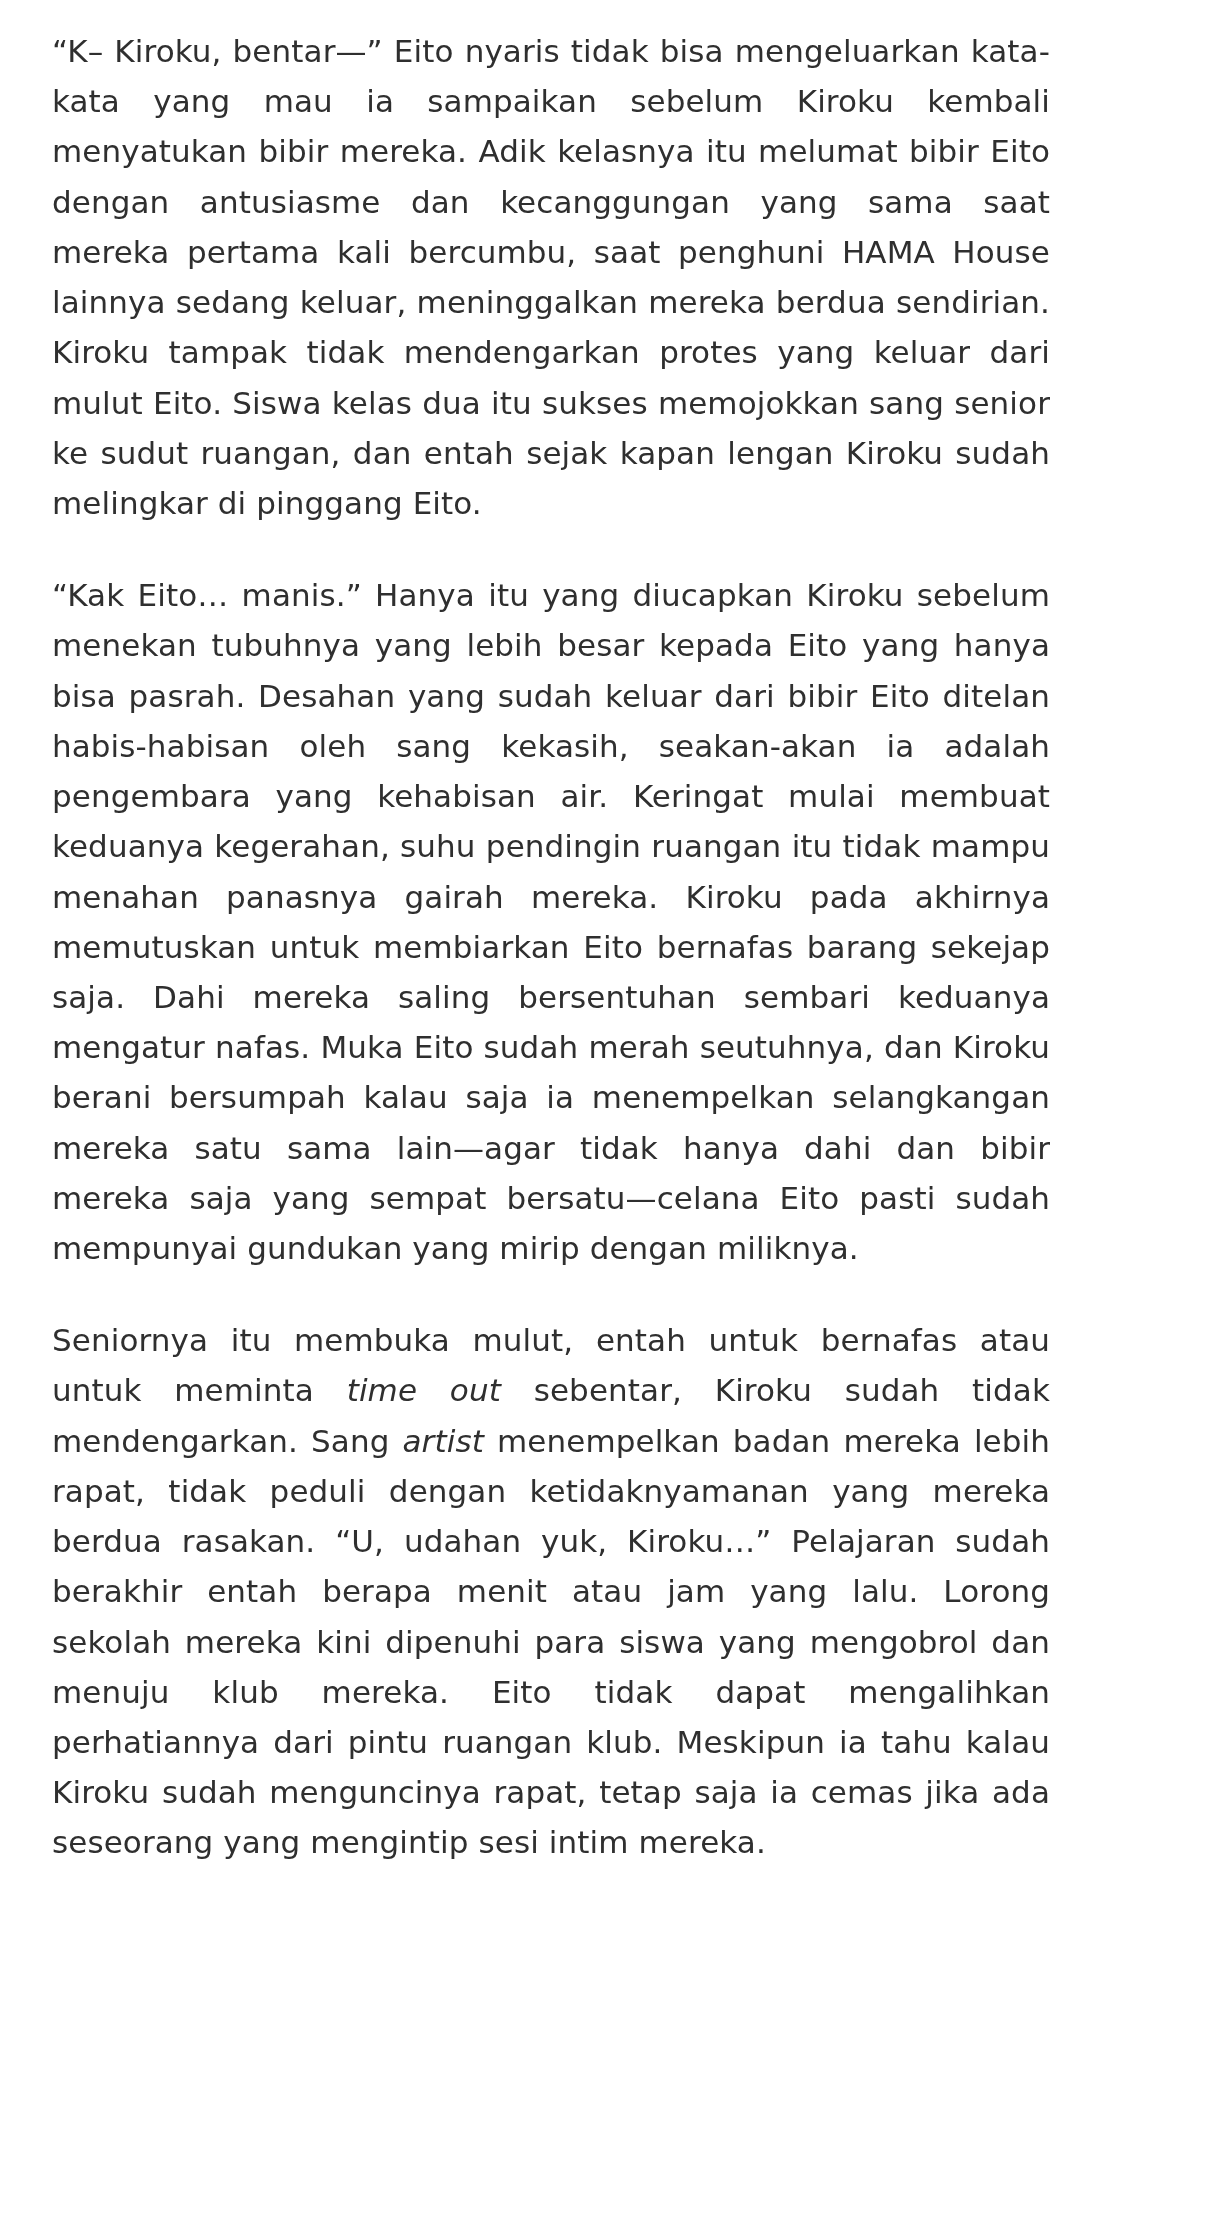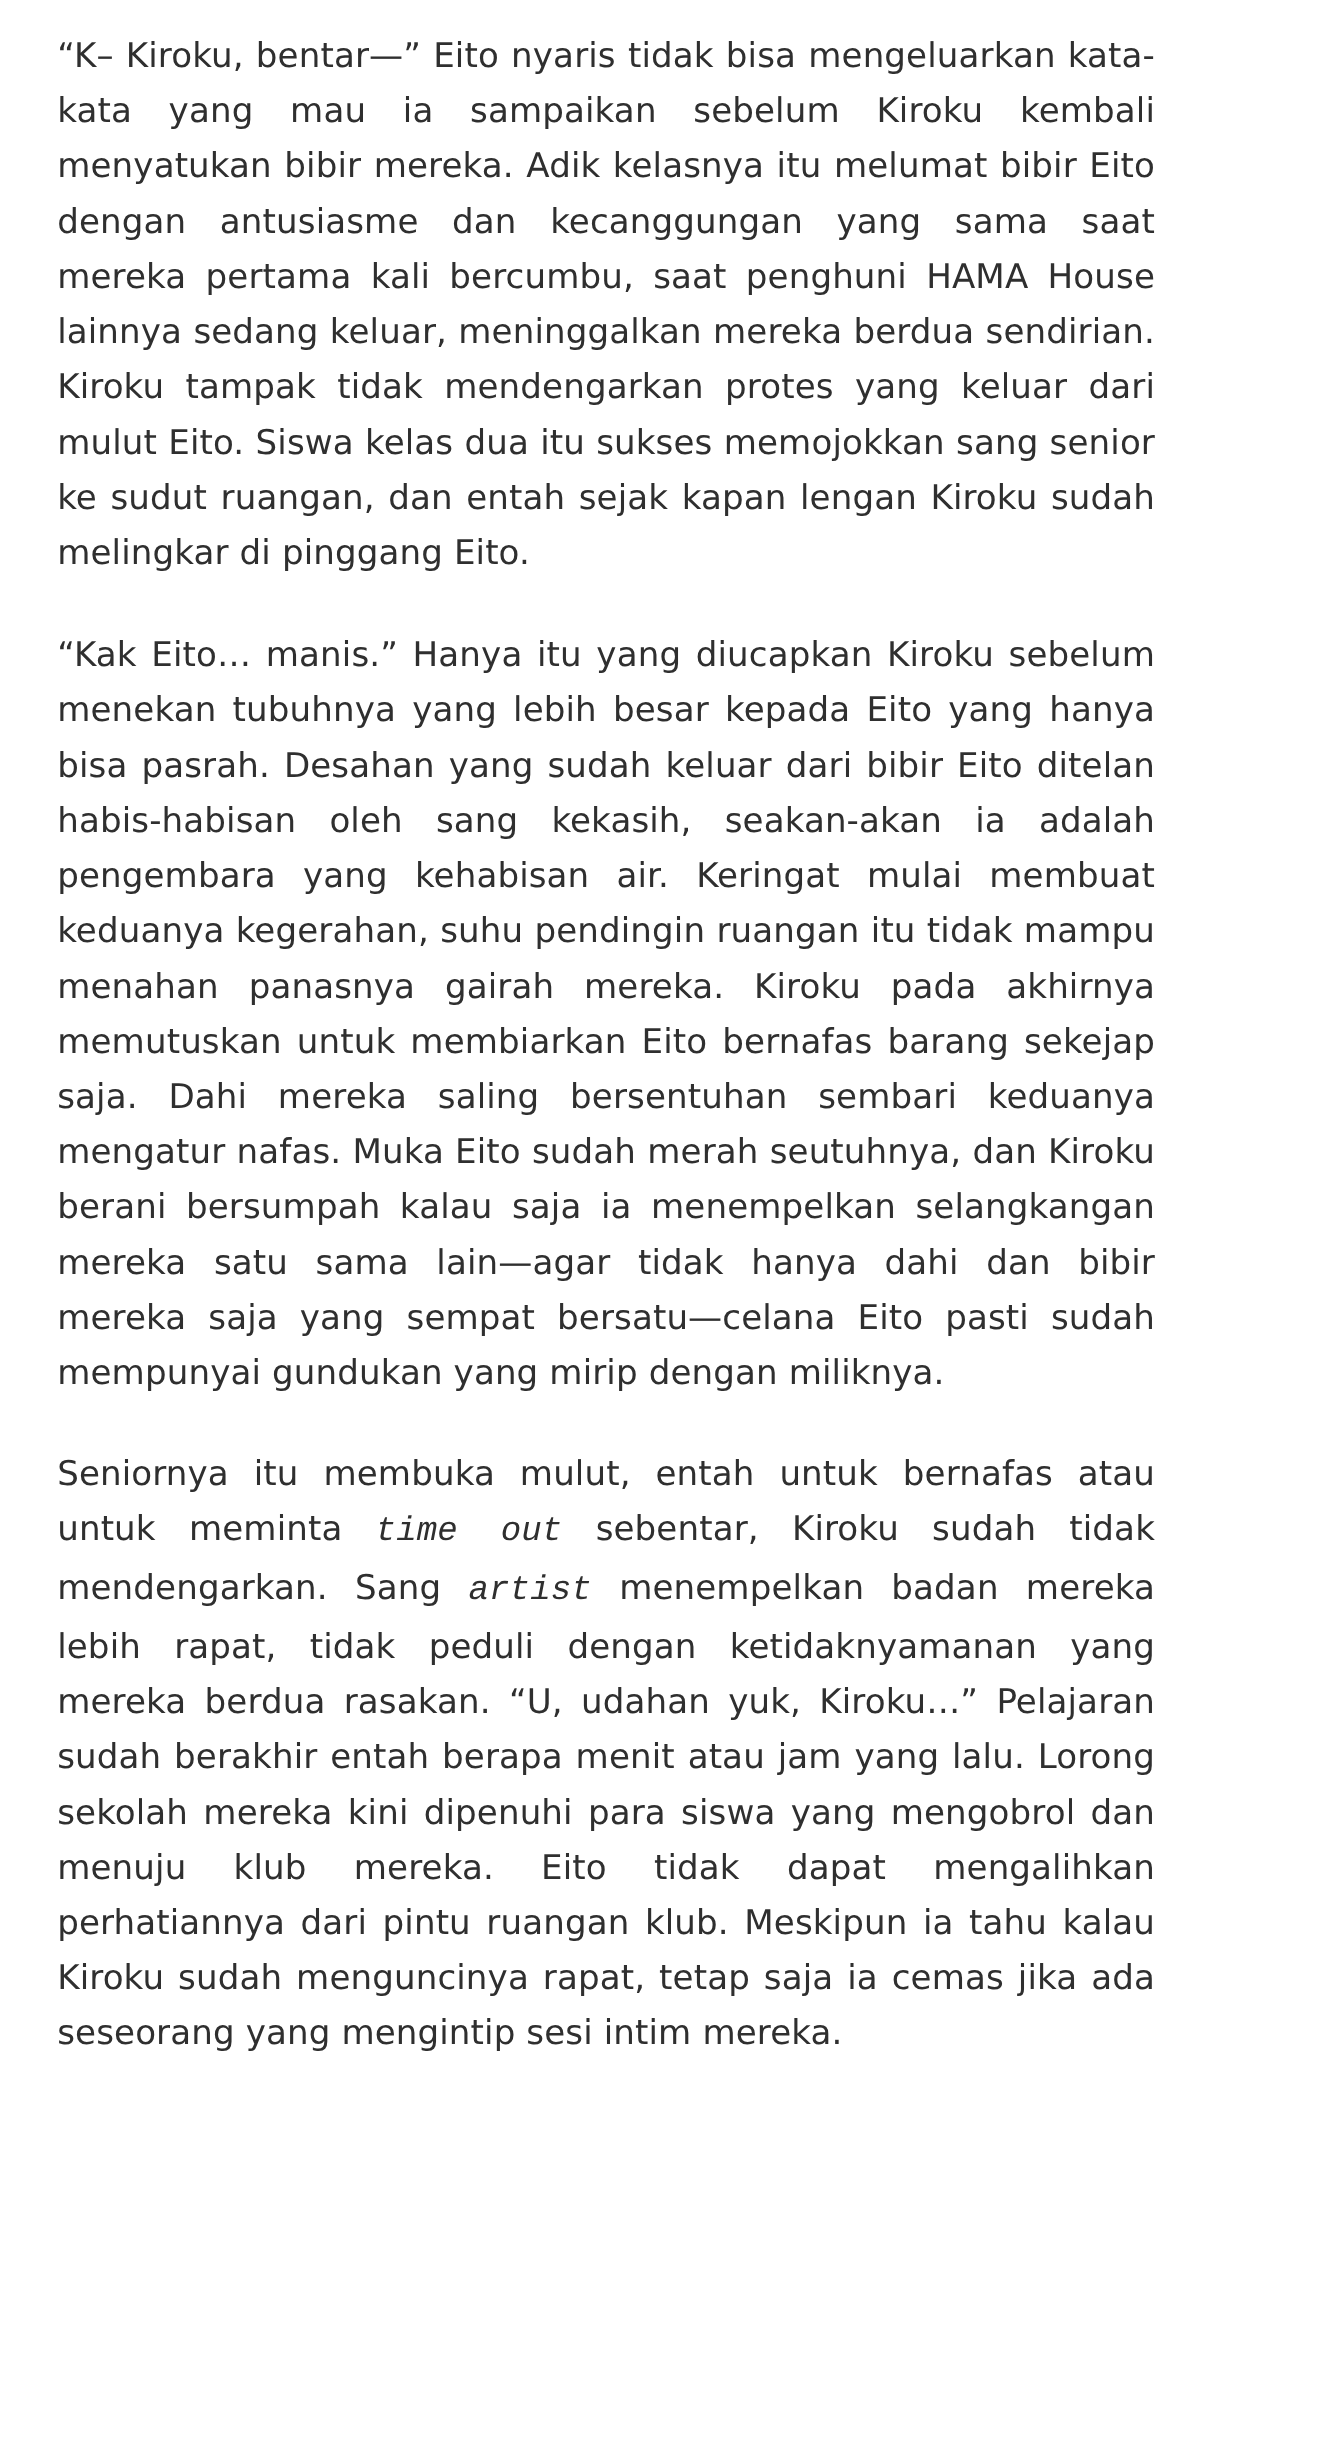--- a/index.html
+++ b/index.html
@@ -27,21 +27,20 @@
     color: #2f2f2f;
     letter-spacing: 0.1px;
     -webkit-hyphens: none;
     hyphens: none;
   }
   .para:last-child {
     margin-bottom: 0;
   }
   .para em, .para i {
     font-style: italic;
-    font-family: Liberation Mono, monospace;
   }
 </style>
 </head>
 <body>
 
 <div class="page">
   <p class="para">“K– Kiroku, bentar—” Eito nyaris tidak bisa mengeluarkan kata-kata yang mau ia sampaikan sebelum Kiroku kembali menyatukan bibir mereka. Adik kelasnya itu melumat bibir Eito dengan antusiasme dan kecanggungan yang sama saat mereka pertama kali bercumbu, saat penghuni HAMA House lainnya sedang keluar, meninggalkan mereka berdua sendirian. Kiroku tampak tidak mendengarkan protes yang keluar dari mulut Eito. Siswa kelas dua itu sukses memojokkan sang senior ke sudut ruangan, dan entah sejak kapan lengan Kiroku sudah melingkar di pinggang Eito.</p>
   <p class="para">“Kak Eito… manis.” Hanya itu yang diucapkan Kiroku sebelum menekan tubuhnya yang lebih besar kepada Eito yang hanya bisa pasrah. Desahan yang sudah keluar dari bibir Eito ditelan habis-habisan oleh sang kekasih, seakan-akan ia adalah pengembara yang kehabisan air. Keringat mulai membuat keduanya kegerahan, suhu pendingin ruangan itu tidak mampu menahan panasnya gairah mereka. Kiroku pada akhirnya memutuskan untuk membiarkan Eito bernafas barang sekejap saja. Dahi mereka saling bersentuhan sembari keduanya mengatur nafas. Muka Eito sudah merah seutuhnya, dan Kiroku berani bersumpah kalau saja ia menempelkan selangkangan mereka satu sama lain—agar tidak hanya dahi dan bibir mereka saja yang sempat bersatu—celana Eito pasti sudah mempunyai gundukan yang mirip dengan miliknya.</p>
   <p class="para">Seniornya itu membuka mulut, entah untuk bernafas atau untuk meminta <em>time out</em> sebentar, Kiroku sudah tidak mendengarkan. Sang <em>artist</em> menempelkan badan mereka lebih rapat, tidak peduli dengan ketidaknyamanan yang mereka berdua rasakan. “U, udahan yuk, Kiroku…” Pelajaran sudah berakhir entah berapa menit atau jam yang lalu. Lorong sekolah mereka kini dipenuhi para siswa yang mengobrol dan menuju klub mereka. Eito tidak dapat mengalihkan perhatiannya dari pintu ruangan klub. Meskipun ia tahu kalau Kiroku sudah menguncinya rapat, tetap saja ia cemas jika ada seseorang yang mengintip sesi intim mereka.</p>
 </div>

